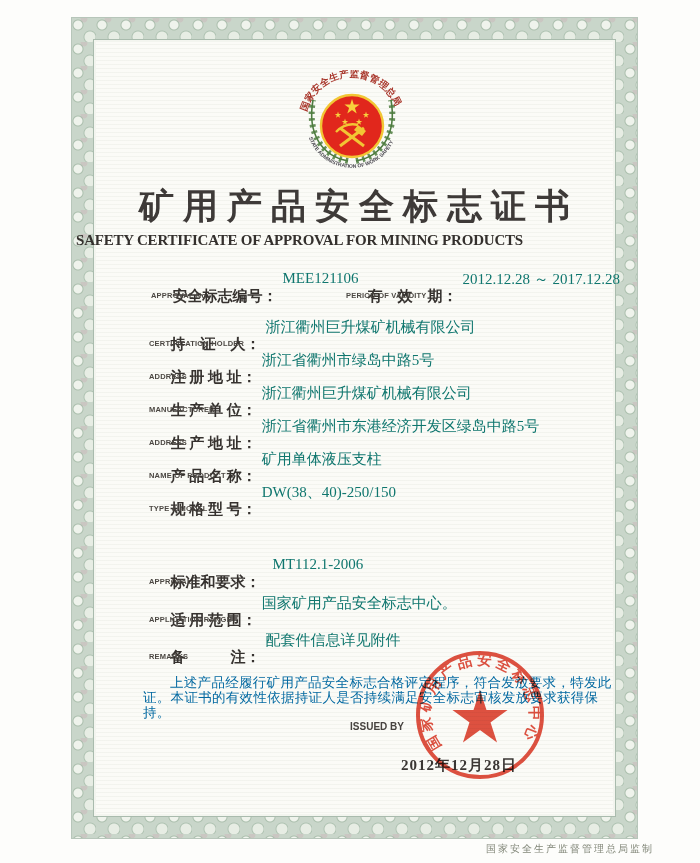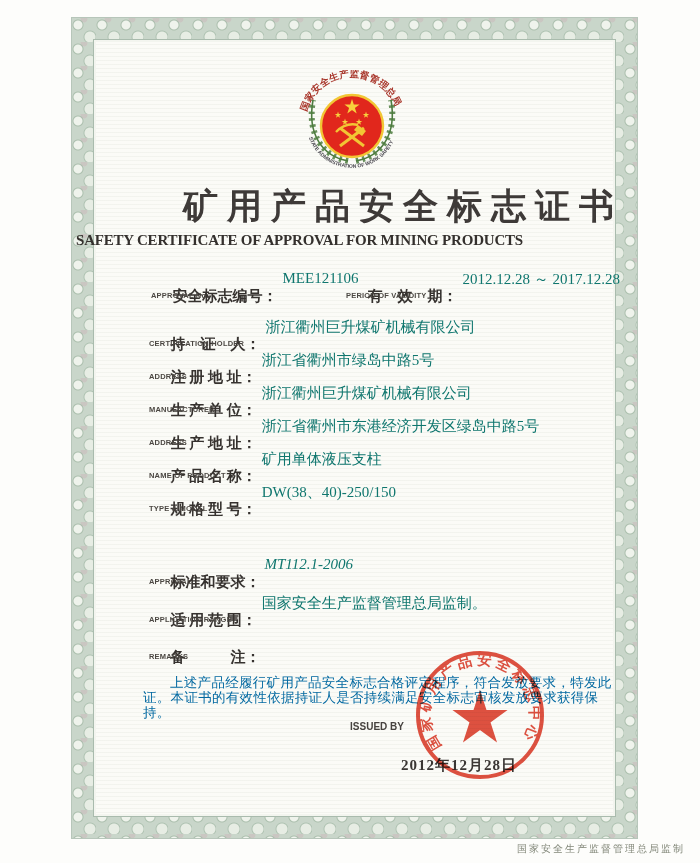--- a/index.html
+++ b/index.html
@@ -29,21 +29,20 @@
     border:1px solid #a9bbad;
     box-shadow:inset 0 0 0 2px #f3f5ef;
   }
 
   .abs{position:absolute;}
 
   .title{
     left:72px;top:183px;width:565px;text-align:center;
     font-size:35px;font-weight:bold;letter-spacing:9px;text-indent:9px;
     color:#3e3a38;
-    padding-left:44px;
   }
   .subtitle{
     left:72px;top:232px;width:455px;text-align:center;
     font-size:15px;font-weight:bold;letter-spacing:-0.2px;color:#34302d;
   }
 
   .row{position:absolute;display:flex;align-items:flex-start;white-space:nowrap;}
   .lab{position:relative;font-weight:bold;font-size:15px;color:#36322f;white-space:pre;}
   .lab .en{
     position:absolute;left:1px;top:21px;font-size:7.5px;font-weight:bold;
@@ -59,21 +58,21 @@
 
   .issued{left:322px;top:721px;width:110px;text-align:center;}
   .issued .zh{font-size:18px;font-weight:bold;letter-spacing:2px;color:#36322f;}
   .issued .en{font-size:10px;font-weight:bold;color:#46423e;font-family:"Liberation Sans","DejaVu Sans",sans-serif;}
   .issue-date{left:401px;top:756px;font-size:15px;font-weight:bold;color:#3a3633;letter-spacing:1px;}
 
   .stamp{left:406px;top:640px;width:148px;height:150px;opacity:.88;mix-blend-mode:multiply;}
   .emblem{left:292px;top:70px;width:120px;height:108px;}
 
   .imprint{
-    left:455px;top:842px;width:230px;text-align:right;
+    left:455px;top:842px;width:230px;text-align:center;
     font-size:10px;color:#83887a;letter-spacing:2px;
   }
 </style>
 </head>
 <body>
 
 <div class="page">
 
   <div class="frame">
     <div class="frame-inner"></div>
@@ -175,34 +174,35 @@
       <span class="en">TYPE &amp; MODEL</span>
     </span>
     <span class="val">DW(38、40)-250/150</span>
   </div>
 
   <div class="row" style="left:148px;top:556px;">
     <span class="lab">
       <span>标准和要求：</span>
       <span class="en">APPROVAL</span>
     </span>
-    <span class="val" style="margin-left:4px;font-style:italic;">MT112.1-2006</span>
+    <span class="val" style="margin-left:12px;">MT112.1-2006</span>
   </div>
   <div class="row" style="left:148px;top:594px;">
     <span class="lab">
       <span>适 用 范 围：</span>
       <span class="en">APPLICATION RANGE</span>
     </span>
-    <span class="val">国家安全生产监督管理总局监制。</span>
+    <span class="val">国家矿用产品安全标志中心。</span>
   </div>
   <div class="row" style="left:148px;top:631px;">
     <span class="lab">
       <span>备　　　注：</span>
       <span class="en">REMARKS</span>
     </span>
+    <span class="val">配套件信息详见附件</span>
   </div>
 
   <div class="abs statement">上述产品经履行矿用产品安全标志合格评定程序，符合发放要求，特发此证。本证书的有效性依据持证人是否持续满足安全标志审核发放要求获得保持。</div>
 
   <div class="abs issued">
     <div class="en">ISSUED BY</div>
   </div>
   <div class="abs issue-date">2012年12月28日</div>
 
   <svg class="abs stamp" viewBox="0 0 148 150">

